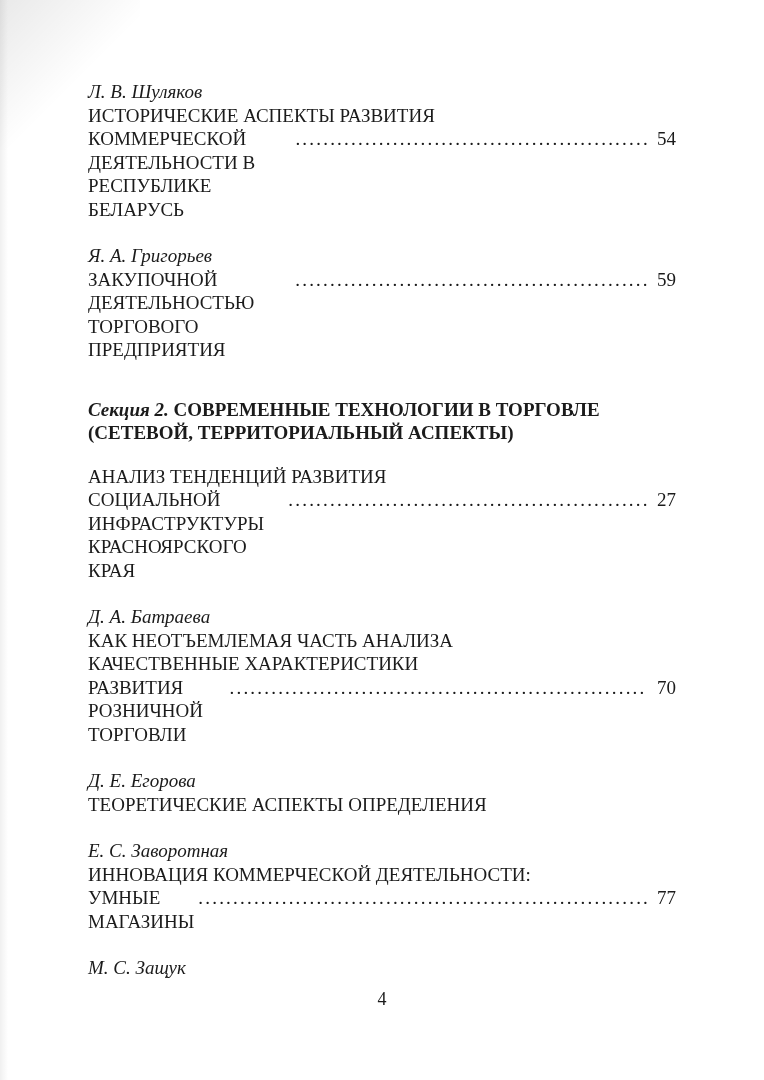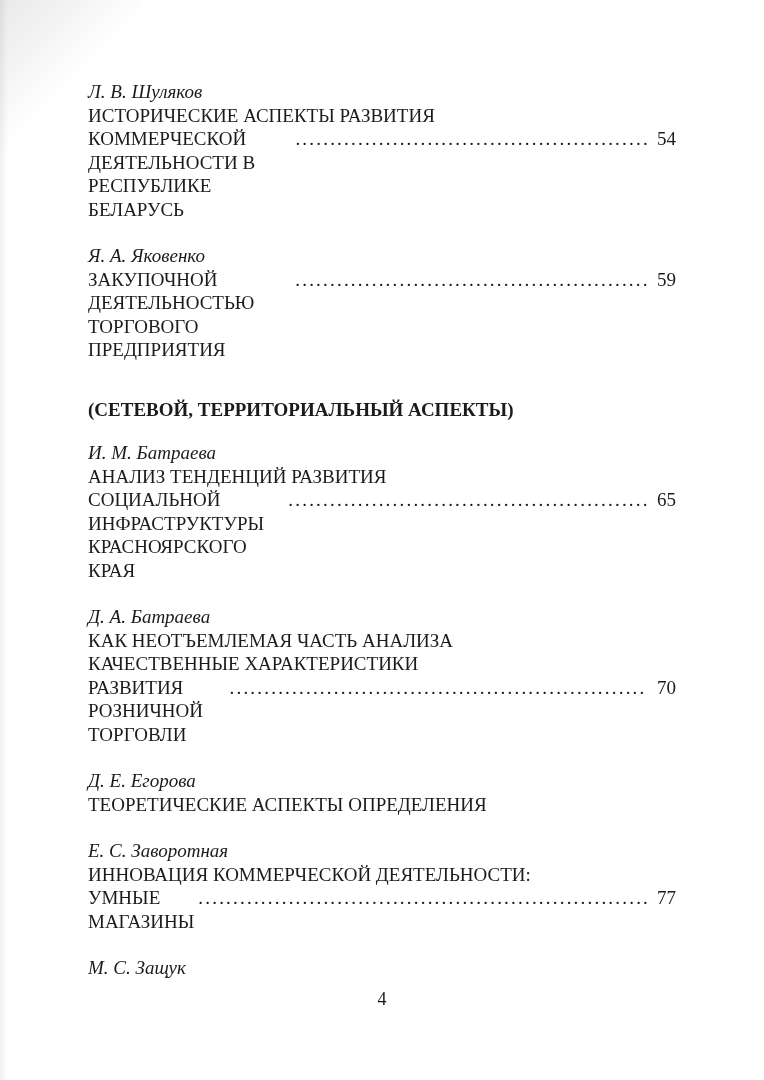--- a/index.html
+++ b/index.html
@@ -97,30 +97,30 @@
   <div class="scan-corner"></div>
   <div class="scan-edge"></div>
 
   <main id="toc-blocks">
       <section class="toc-entry">
         <div class="author">Л. В. Шуляков</div>
         <div class="line">ИСТОРИЧЕСКИЕ АСПЕКТЫ РАЗВИТИЯ</div>
         <div class="line last"><span class="t">КОММЕРЧЕСКОЙ ДЕЯТЕЛЬНОСТИ В РЕСПУБЛИКЕ БЕЛАРУСЬ</span><span class="dots"></span><span class="pg">54</span></div>
       </section>
       <section class="toc-entry">
-        <div class="author">Я. А. Яковенко</div>
+        <div class="author">Я. А. Григорьев</div>
         <div class="line last"><span class="t">ЗАКУПОЧНОЙ ДЕЯТЕЛЬНОСТЬЮ ТОРГОВОГО ПРЕДПРИЯТИЯ</span><span class="dots"></span><span class="pg">59</span></div>
       </section>
       <section class="section-heading">
+        <div class="sec-line1"><span class="sec-prefix">Секция 2.</span> СОВРЕМЕННЫЕ ТЕХНОЛОГИИ В ТОРГОВЛЕ</div>
         <div class="sec-line2">(СЕТЕВОЙ, ТЕРРИТОРИАЛЬНЫЙ АСПЕКТЫ)</div>
       </section>
       <section class="toc-entry">
-        <div class="author">И. М. Батраева</div>
         <div class="line">АНАЛИЗ ТЕНДЕНЦИЙ РАЗВИТИЯ</div>
-        <div class="line last"><span class="t">СОЦИАЛЬНОЙ ИНФРАСТРУКТУРЫ КРАСНОЯРСКОГО КРАЯ</span><span class="dots"></span><span class="pg">65</span></div>
+        <div class="line last"><span class="t">СОЦИАЛЬНОЙ ИНФРАСТРУКТУРЫ КРАСНОЯРСКОГО КРАЯ</span><span class="dots"></span><span class="pg">27</span></div>
       </section>
       <section class="toc-entry">
         <div class="author">Д. А. Батраева</div>
         <div class="line">КАК НЕОТЪЕМЛЕМАЯ ЧАСТЬ АНАЛИЗА</div>
         <div class="line">КАЧЕСТВЕННЫЕ ХАРАКТЕРИСТИКИ</div>
         <div class="line last"><span class="t">РАЗВИТИЯ РОЗНИЧНОЙ ТОРГОВЛИ</span><span class="dots"></span><span class="pg">70</span></div>
       </section>
       <section class="toc-entry">
         <div class="author">Д. Е. Егорова</div>
         <div class="line">ТЕОРЕТИЧЕСКИЕ АСПЕКТЫ ОПРЕДЕЛЕНИЯ</div>

